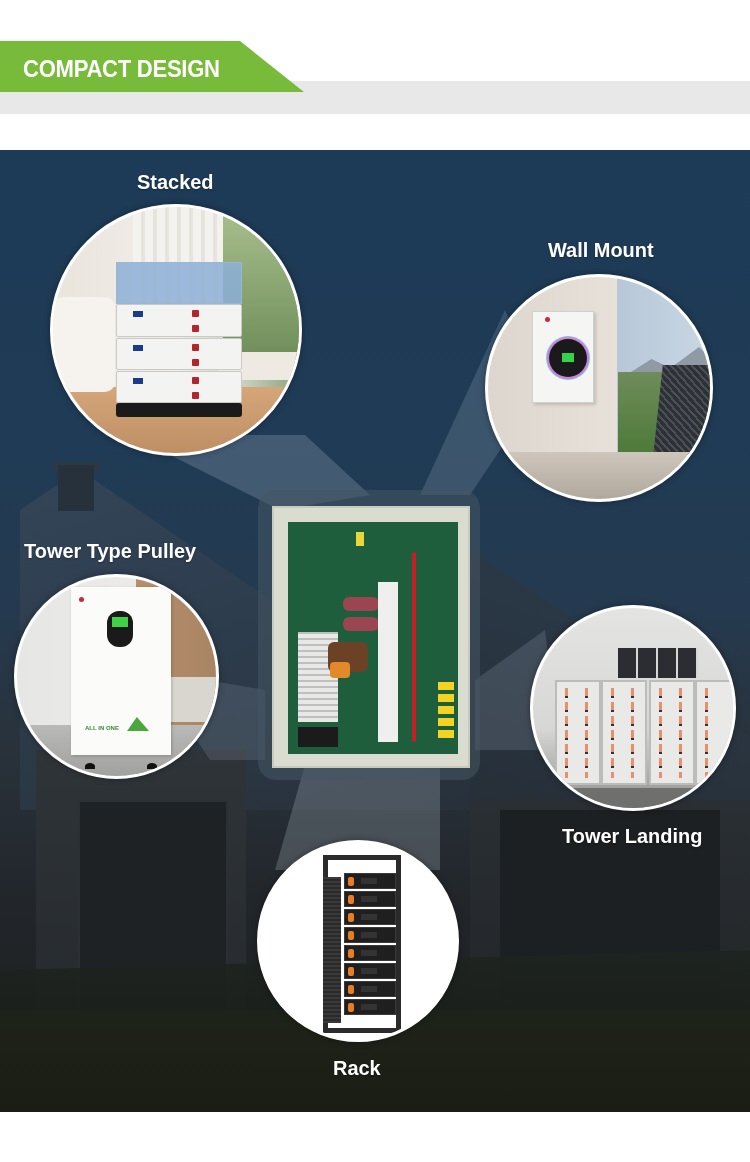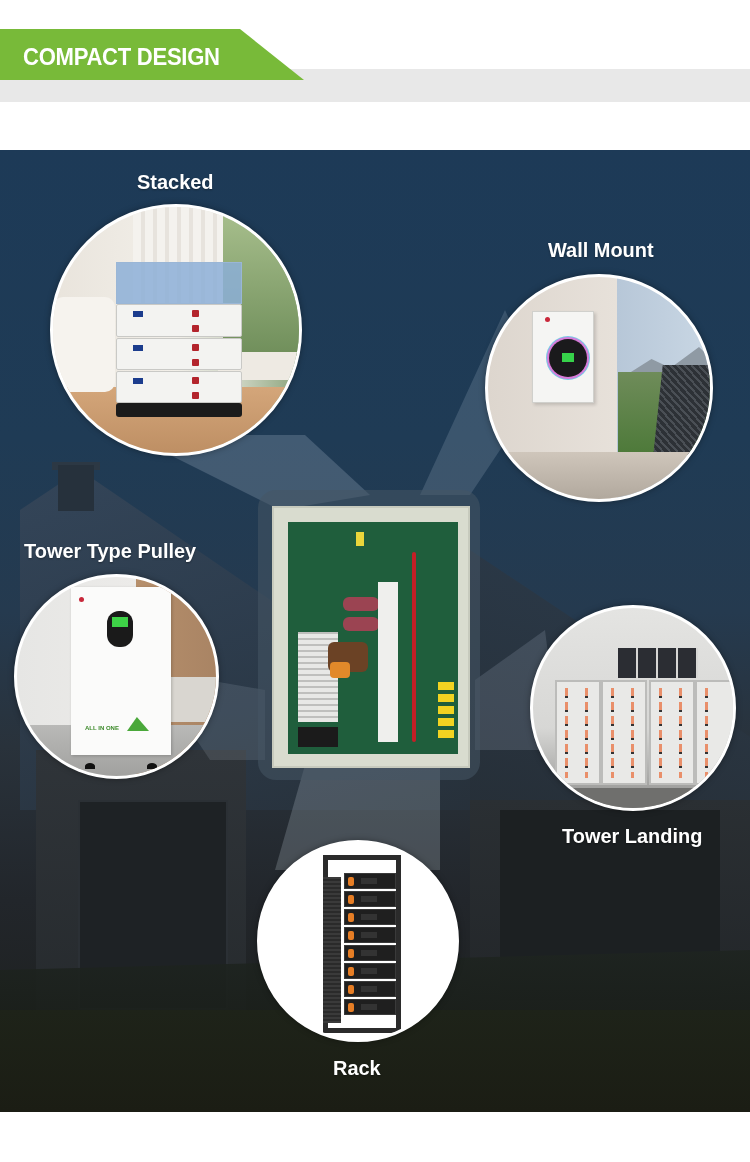--- a/index.html
+++ b/index.html
@@ -1,20 +1,20 @@
 <!DOCTYPE html>
 <html><head>
 <meta charset="utf-8">
 <style>
   * { margin: 0; padding: 0; box-sizing: border-box; }
   html, body { width: 750px; height: 1162px; background: #ffffff; overflow: hidden; }
   body { font-family: "Liberation Sans", sans-serif; position: relative; }
 
   
-  .header { position: absolute; left: 0; top: 0; width: 750px; height: 150px; background: #fff; border-radius: 31px; }
+  .header { position: absolute; left: 0; top: 12px; width: 750px; height: 150px; background: #fff; border-radius: 31px; }
   .header-strip { position: absolute; left: 0; top: 69px; width: 750px; height: 33px; background: #e8e8e8; }
   .header-tab {
     position: absolute; left: 0; top: 29px; width: 304px; height: 51px;
     background: #78ba39;
     clip-path: polygon(0 0, 240px 0, 304px 51px, 0 51px);
   }
   .header-title {
     position: absolute; left: 23px; top: 44px;
     font-family: "Liberation Sans", sans-serif; font-weight: bold;
     font-size: 23px; color: #ffffff; letter-spacing: -0.3px;

